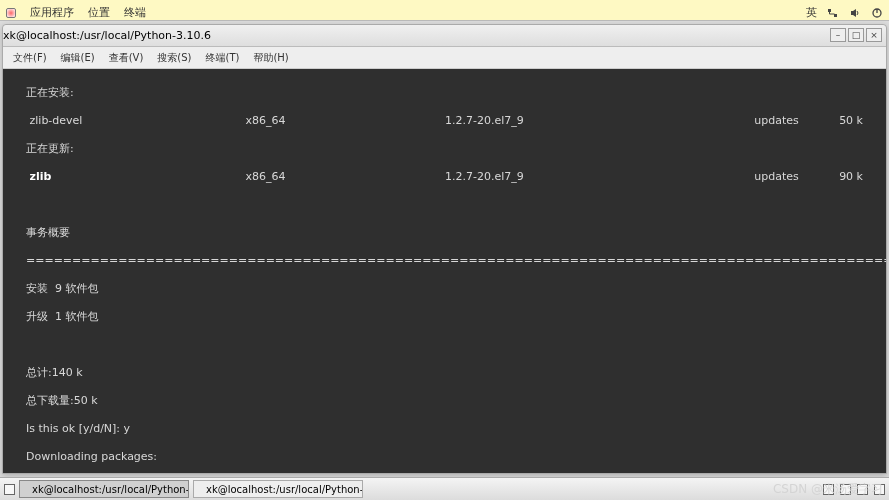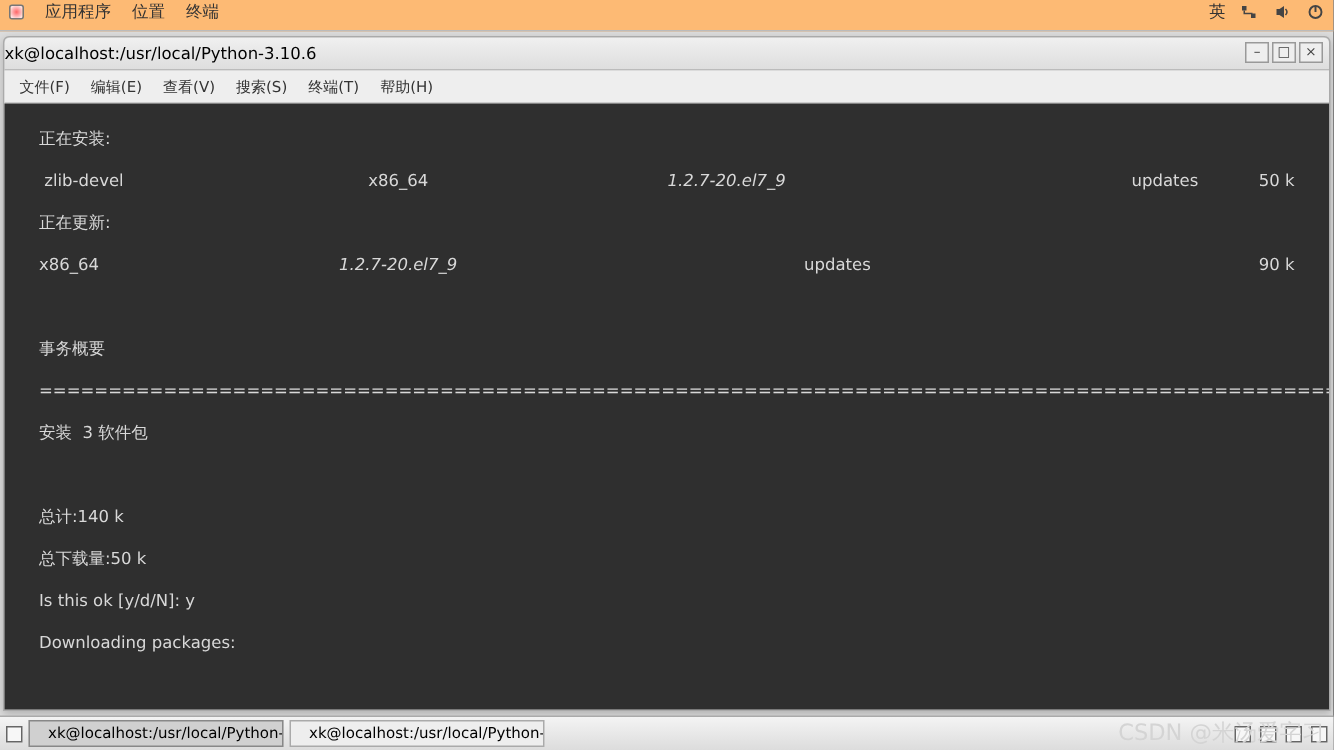--- a/index.html
+++ b/index.html
@@ -1,41 +1,41 @@
 <!DOCTYPE html>
 <html><head>
 <meta charset="utf-8">
 <style>
 * { margin:0; padding:0; box-sizing:border-box; font-family:"DejaVu Sans",Arial,sans-serif; }
 body { width:889px; height:500px; background:#dcdcdc; overflow:hidden; font-size:11px; }
-.topbar { height:21px; background:#fdba74; border-bottom:1px solid #bbb; display:flex; align-items:flex-start; padding:0 6px; color:#333; }
+.topbar { height:21px; background:#fef9c3; border-bottom:1px solid #bbb; display:flex; align-items:flex-end; padding:0 6px; color:#333; }
 .topbar .left { display:flex; gap:14px; align-items:center; }
 .topbar .right { margin-left:auto; display:flex; gap:10px; align-items:center; }
 .tblogo { width:10px; height:10px; border:1px solid #777; border-radius:2px; background:radial-gradient(circle,#f66,#fff); }
 .window { position:absolute; left:2px; top:24px; width:885px; height:450px; background:#dedede; border:1px solid #aaa; border-radius:4px 4px 0 0; box-shadow:0 2px 6px rgba(0,0,0,0.2); }
 .titlebar { height:22px; background:linear-gradient(#f0f0f0,#dedede); border-bottom:1px solid #bbb; display:flex; align-items:center; position:relative; border-radius:4px 4px 0 0; }
 .wctrls { position:absolute; right:4px; top:3px; display:flex; gap:2px; }
 .wbtn { width:16px; height:14px; border:1px solid #999; background:#eee; font-size:9px; line-height:12px; text-align:center; color:#444; cursor:pointer; }
 .menubar { height:22px; background:#eee; display:flex; align-items:center; padding:0 4px; gap:2px; border-bottom:1px solid #ccc; font-size:10px; }
 .menubar span { padding:2px 6px; color:#333; }
 .term { background:#2f2f2f; color:#d8d8d8; font-family:"DejaVu Sans Mono","Courier New",monospace; font-size:11px; line-height:14px; height:404px; padding:3px 23px; overflow:hidden; white-space:pre; }
 .term .bold { font-weight:bold; color:#fff; }
 .term .row { display:flex; }
 .term .c1 { width:220px; }
 .term .c2 { width:200px; }
-.term .c3 { width:310px;font-style:italic; }
+.term .c3 { width:310px; }
 .term .c4 { width:85px; }
 .term .c5 { flex:1; text-align:right; }
 .taskbar { position:absolute; left:0; bottom:0; width:889px; height:23px; background:linear-gradient(#f4f4f4,#dcdcdc); border-top:1px solid #aaa; display:flex; align-items:center; padding:0 4px; gap:4px; }
 .taskbtn { height:18px; padding:1px 8px; border:1px solid #aaa; background:#eee; font-size:10px; display:flex; align-items:center; gap:4px; max-width:170px; overflow:hidden; white-space:nowrap; text-overflow:ellipsis; }
 .taskbtn.active { background:#d0d0d0; border-color:#888; }
 .tbicon { width:12px; height:12px; background:#333; }
 .trayright { margin-left:auto; display:flex; align-items:center; gap:6px; }
 .tray { width:11px; height:11px; border:1px solid #666; background:#f7f7f7; }
-.csdn { position:absolute; right:0; bottom:2px; color:#d4d4d4; font-size:15px; padding-right:6px; z-index:99; pointer-events:none; }
+.csdn { position:absolute; right:0; bottom:2px; color:#d4d4d4; font-size:12px; padding-right:6px; z-index:99; pointer-events:none; }
 .ico { width:12px; height:12px; display:inline-block; }
 </style>
 </head>
 <body>
 
 <div class="topbar">
   <div class="left">
     <span class="tblogo"></span>
     <span>应用程序</span>
     <span>位置</span>
@@ -73,25 +73,26 @@
     <span>编辑(E)</span>
     <span>查看(V)</span>
     <span>搜索(S)</span>
     <span>终端(T)</span>
     <span>帮助(H)</span>
   </div>
   <div class="term">
 <div>正在安装:</div>
 <div class="row"><span class="c1"> <span>zlib-devel</span></span><span class="c2">x86_64</span><span class="c3">1.2.7-20.el7_9</span><span class="c4">updates</span><span class="c5">50 k</span></div>
 <div>正在更新:</div>
-<div class="row"><span class="c2">x86_64</span><span class="c3">1.2.7-20.el7_9</span><span class="c4">updates</span><span class="c5">90 k</span></div>
+<div class="row"><span class="c1"> <span class="bold">zlib</span></span><span class="c2">x86_64</span><span class="c3">1.2.7-20.el7_9</span><span class="c4">updates</span><span class="c5">90 k</span></div>
 <div> </div>
 <div>事务概要</div>
 <div>===================================================================================================================================</div>
-<div>安装  3 软件包</div>
+<div>安装  9 软件包</div>
+<div>升级  1 软件包</div>
 <div> </div>
 <div>总计:140 k</div>
 <div>总下载量:50 k</div>
 <div>Is this ok [y/d/N]: y</div>
 <div>Downloading packages:</div>
 
 
 
 
 

